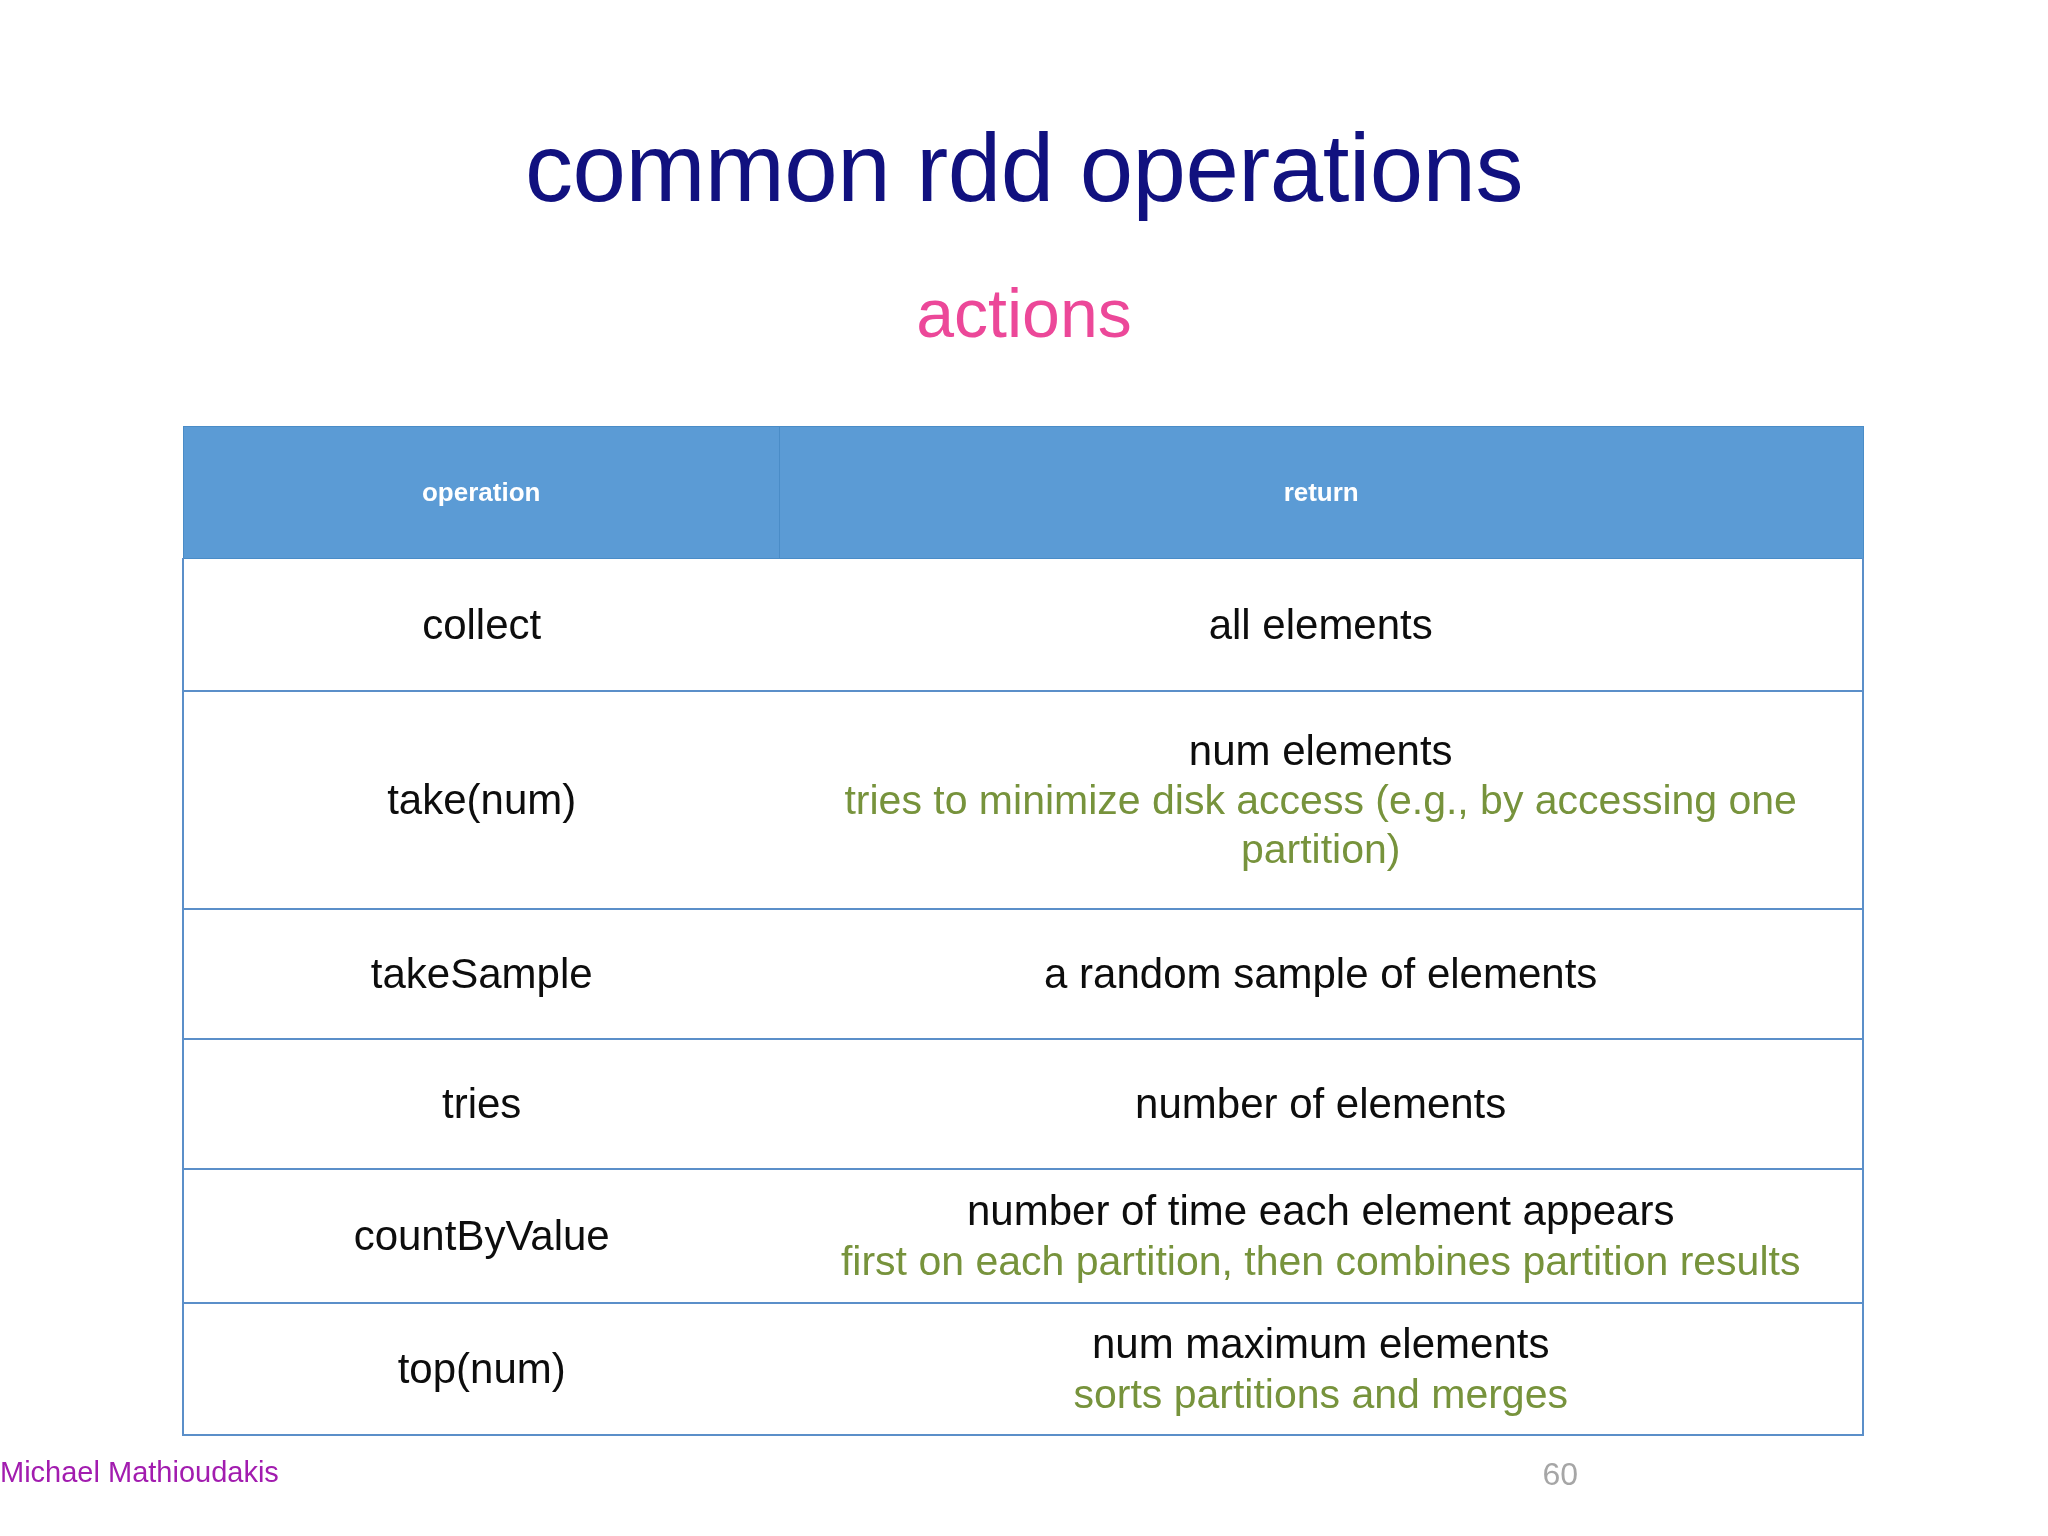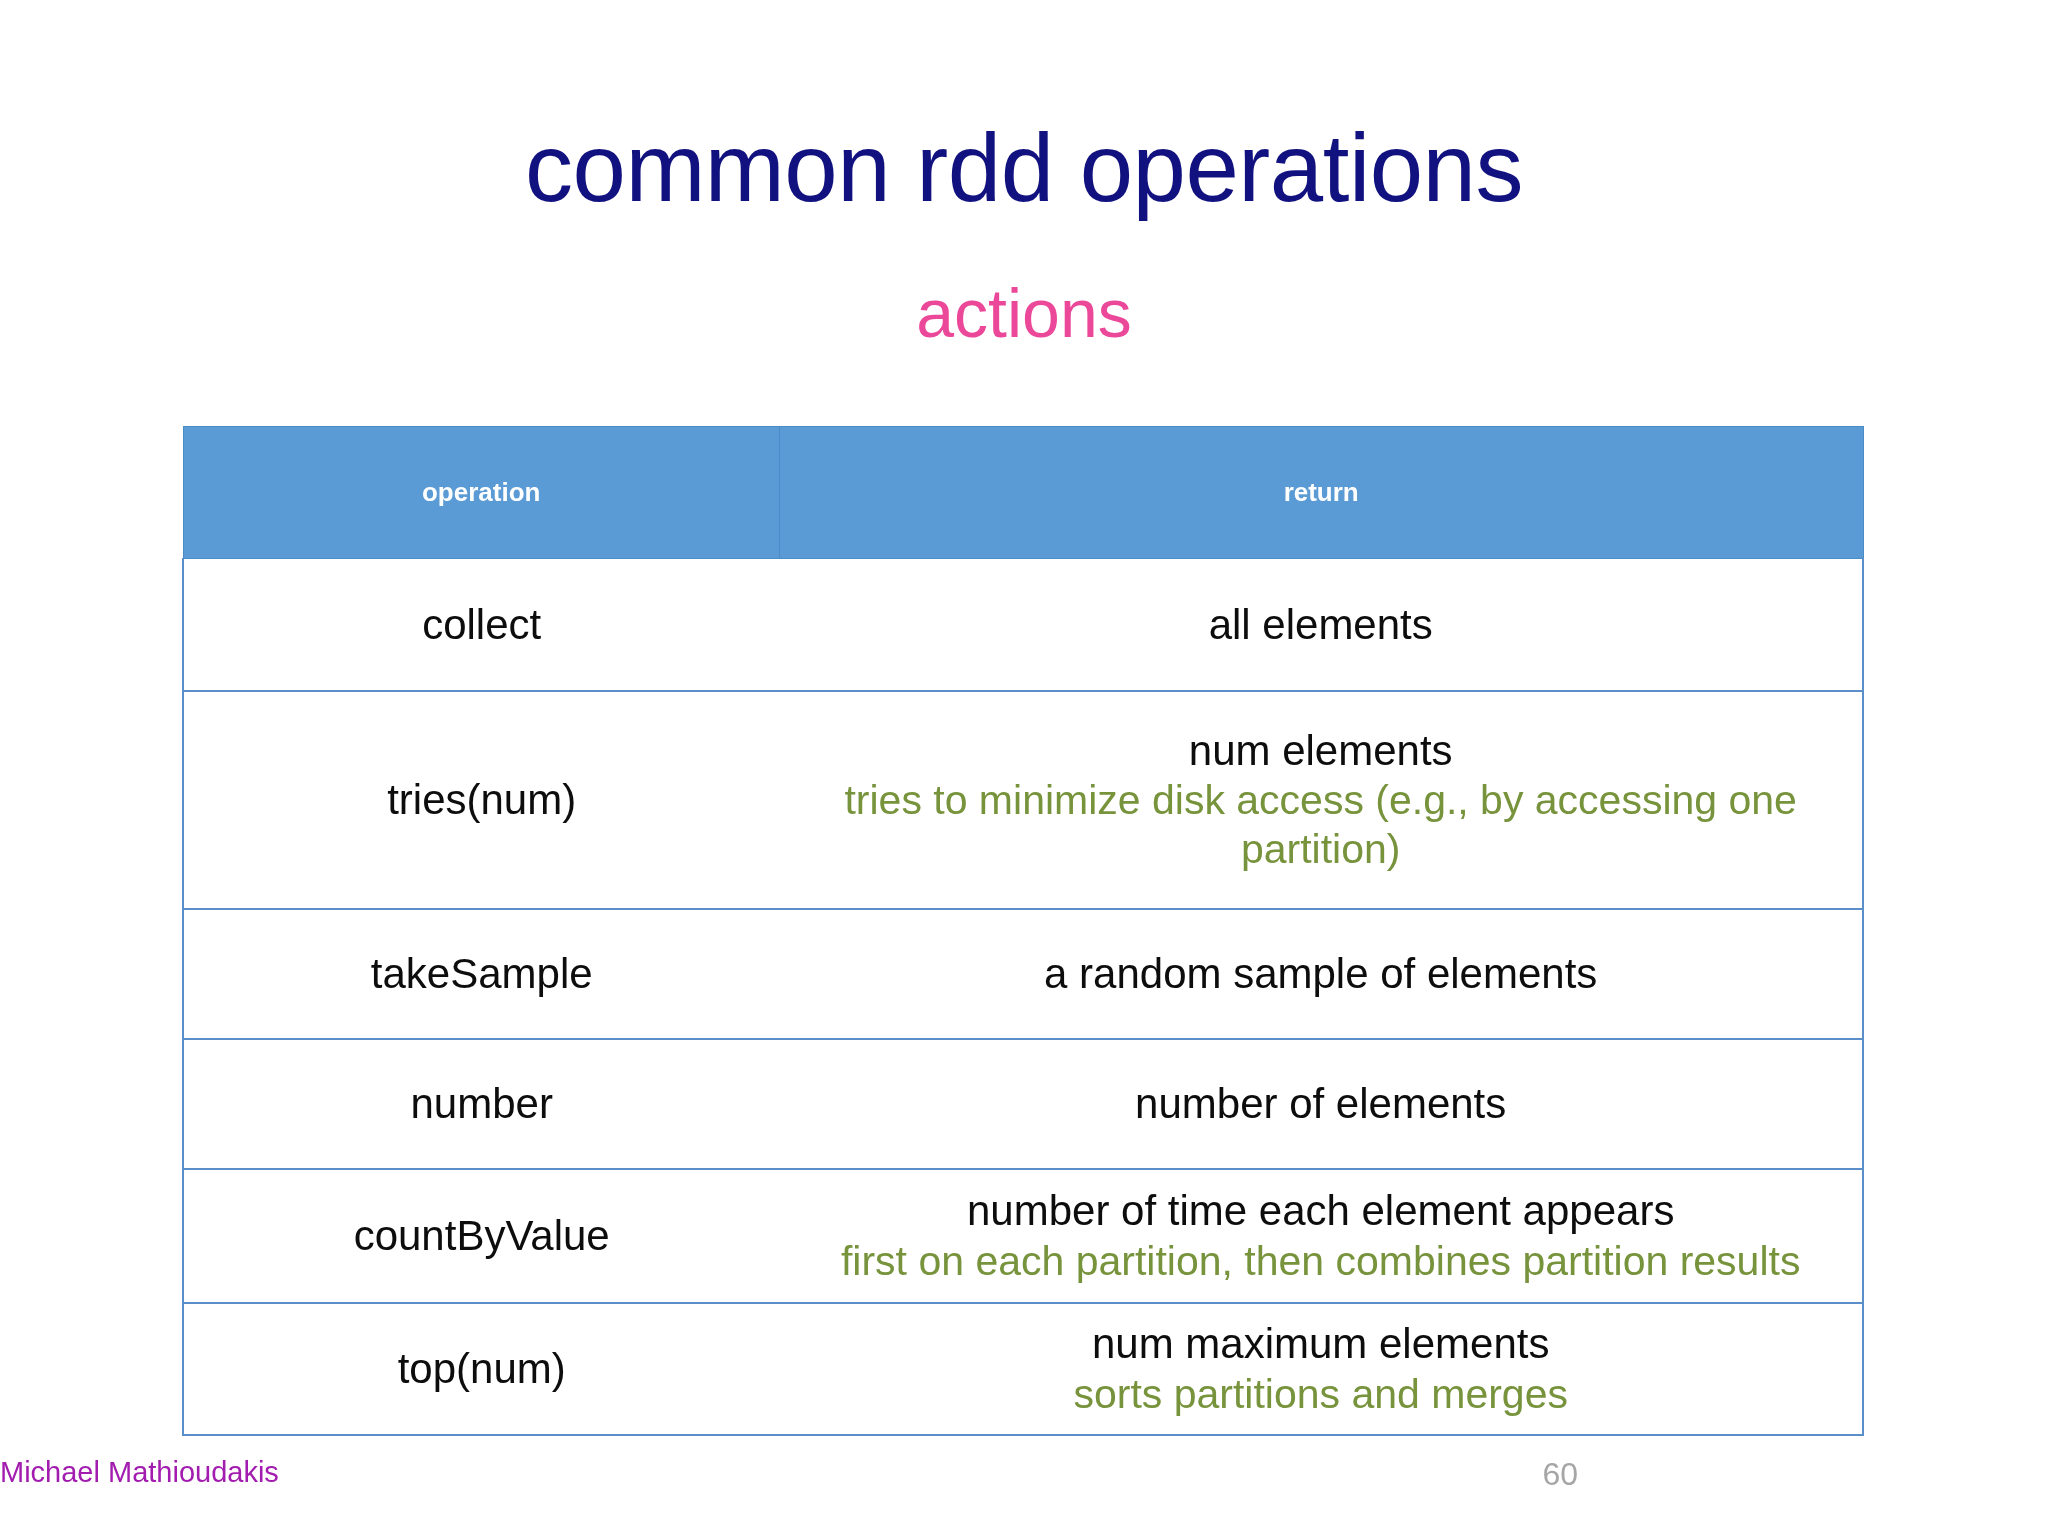--- a/index.html
+++ b/index.html
@@ -161,36 +161,36 @@
       <tbody>
 
         <tr class="row-collect">
           <td class="op-cell">collect</td>
           <td class="ret-cell">
             <span class="ret-main">all elements</span>
           </td>
         </tr>
 
         <tr class="row-take">
-          <td class="op-cell">tries(num)</td>
+          <td class="op-cell">take(num)</td>
           <td class="ret-cell">
             <span class="ret-main">num elements</span>
             <span class="ret-note">tries to minimize disk access (e.g., by accessing one partition)</span>
           </td>
         </tr>
 
         <tr class="row-takesample">
           <td class="op-cell">takeSample</td>
           <td class="ret-cell">
             <span class="ret-main">a random sample of elements</span>
           </td>
         </tr>
 
         <tr class="row-count">
-          <td class="op-cell">number</td>
+          <td class="op-cell">tries</td>
           <td class="ret-cell">
             <span class="ret-main">number of elements</span>
           </td>
         </tr>
 
         <tr class="row-cbv">
           <td class="op-cell">countByValue</td>
           <td class="ret-cell">
             <span class="ret-main">number of time each element appears</span>
             <span class="ret-note">first on each partition, then combines partition results</span>

